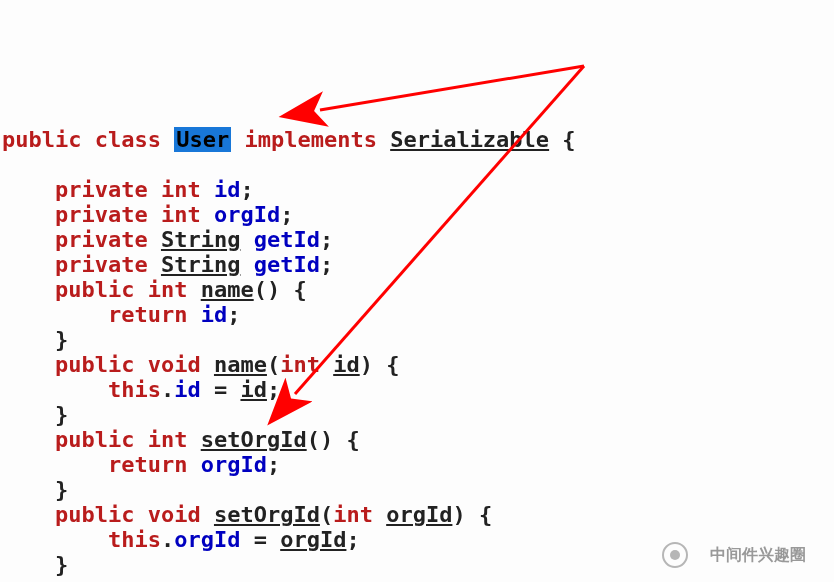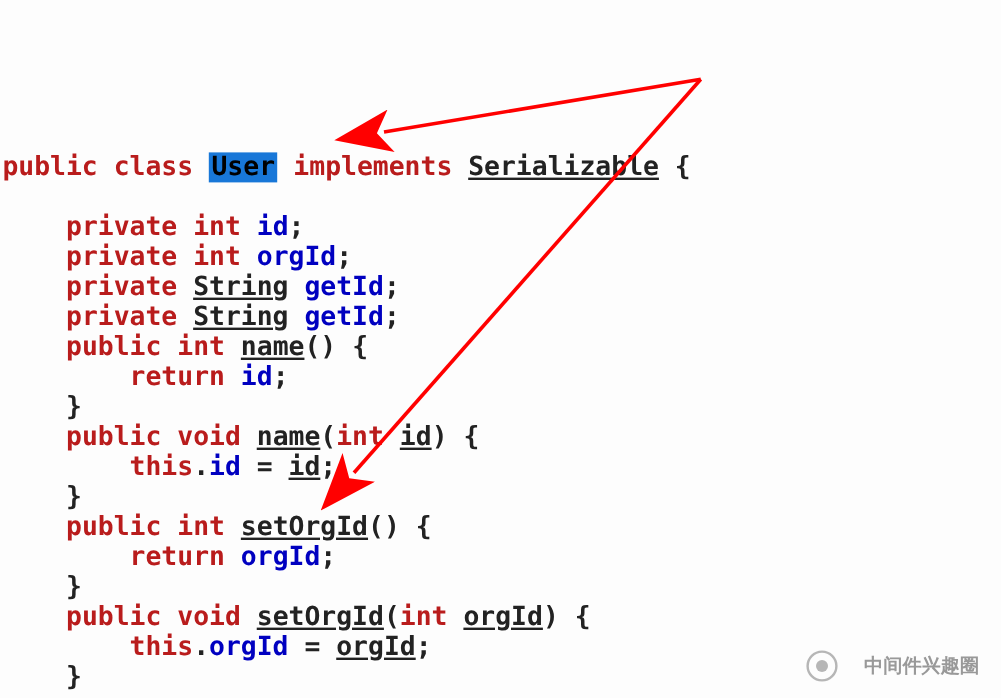--- a/index.html
+++ b/index.html
@@ -22,21 +22,21 @@
   .punct  { color: #222; }
   .hl     { background: #1877d8; color: #000000; padding: 0 2px; margin-top: 39px; }
   .arrows {
     position: absolute;
     top: 0; left: 0;
     width: 834px; height: 582px;
     pointer-events: none;
   }
   .watermark {
     position: absolute;
-    right: 18px;
+    right: 28px;
     bottom: 14px;
     display: flex;
     align-items: center;
     gap: 22px;
     color: #888;
     font-family: sans-serif;
     font-size: 16px;
     opacity: 0.85;
   }
   .wm-bubble {

